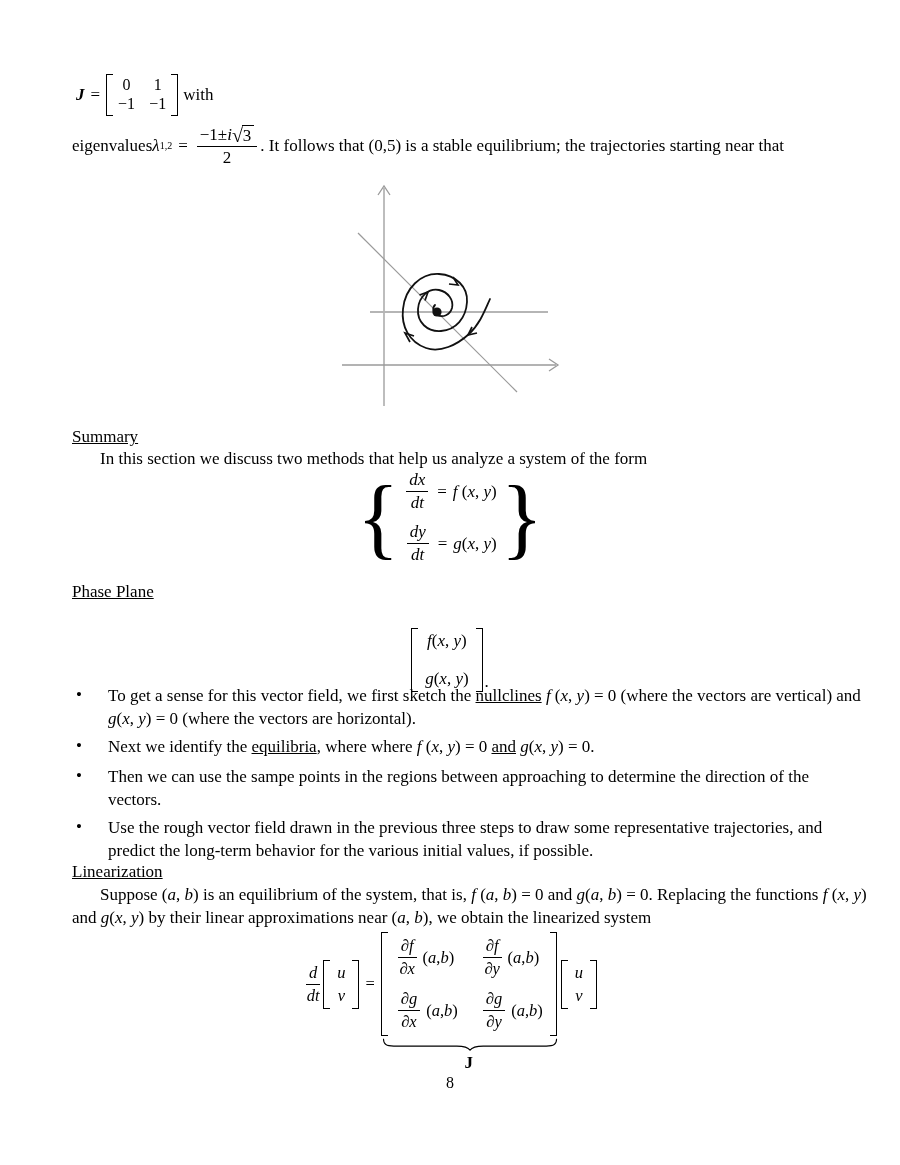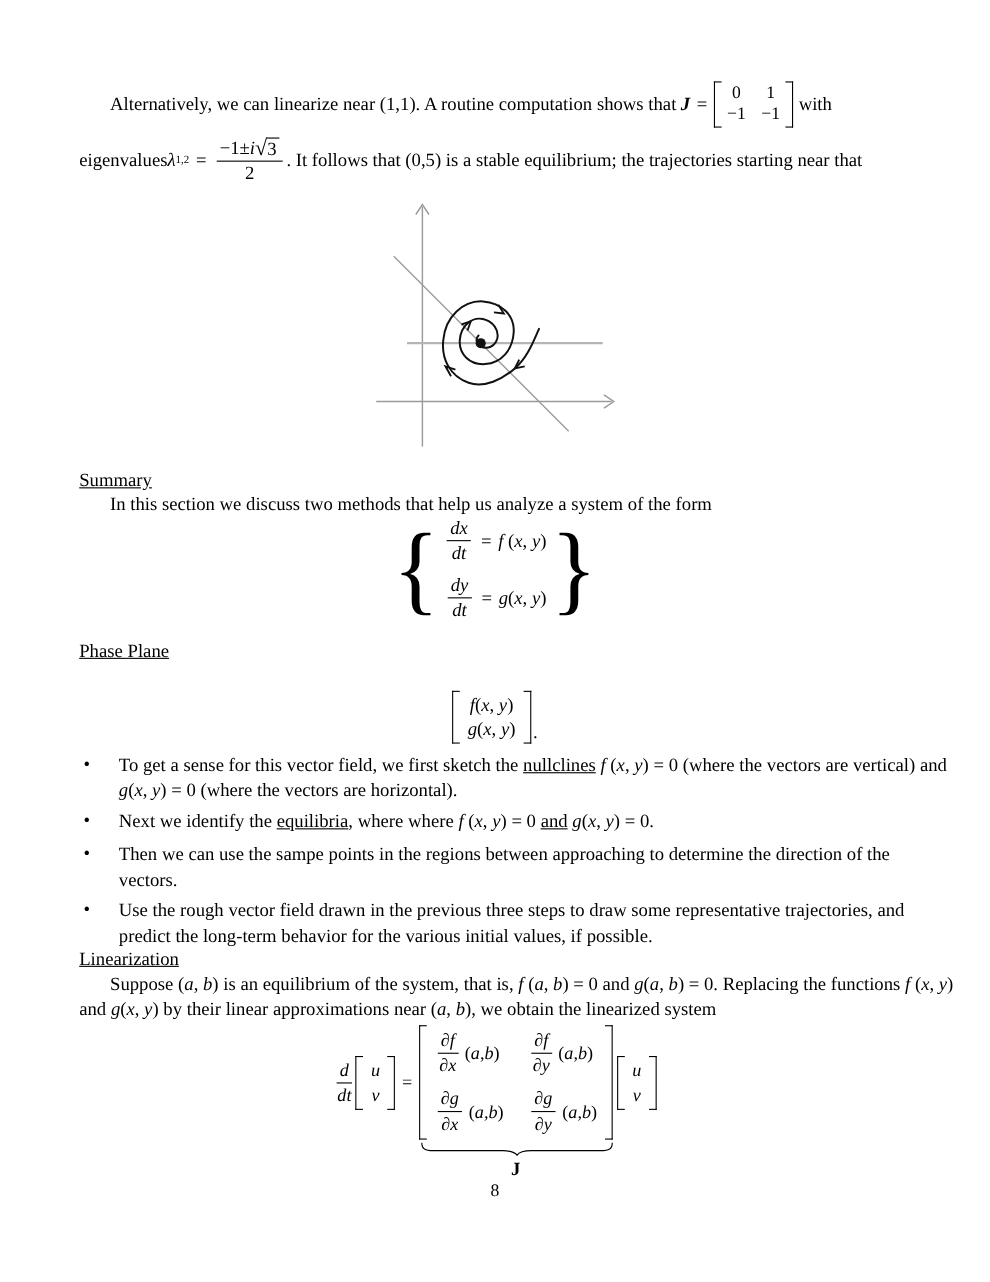--- a/index.html
+++ b/index.html
@@ -54,21 +54,20 @@
   .bullet-item { display:flex; align-items:flex-start; }
   .bullet-marker { width:10px; flex:none; margin-left:4px; }
   .bullet-text { margin-left:22px; }
 </style>
 </head>
 <body>
 
 <div class="page">
 
   <div class="abs row" style="left:72px; top:74px; width:800px;">
-    <span style="margin-left:28px;"><span>Alternatively, we can linearize near (1,1). A routine computation shows that </span></span>
     <span class="row" style="margin-left:4px;">
       <span class="b i">J</span>
       <span class="meq">=</span>
       <span class="mat" style="font-size:16px;">
         <span class="bl"></span>
         <span class="cells2" style="line-height:1.15;">
           <span>0</span>
           <span>1</span>
           <span>−1</span>
           <span>−1</span>
@@ -152,21 +151,21 @@
       </span>
     </span>
     <span class="brace">}</span>
   </div>
 
   <div class="abs heading" style="left:72px; top:582px;">Phase Plane</div>
 
   <div class="abs center" style="top:628px;">
     <span class="mat">
       <span class="bl"></span>
-      <span class="cells1" style="row-gap:2px;">
+      <span class="cells1" style="row-gap:18px;">
         <span><span class="i">f</span><span>(</span><span class="i">x</span><span>, </span><span class="i">y</span><span>)</span></span>
         <span><span class="i">g</span><span>(</span><span class="i">x</span><span>, </span><span class="i">y</span><span>)</span></span>
       </span>
       <span class="br"></span>
     </span>
     <span style="align-self:flex-end; margin-left:2px;">.</span>
   </div>
 
   <div class="abs bullet-item" style="left:72px; top:685px; width:790px;">
     <span class="bullet-marker">•</span>

